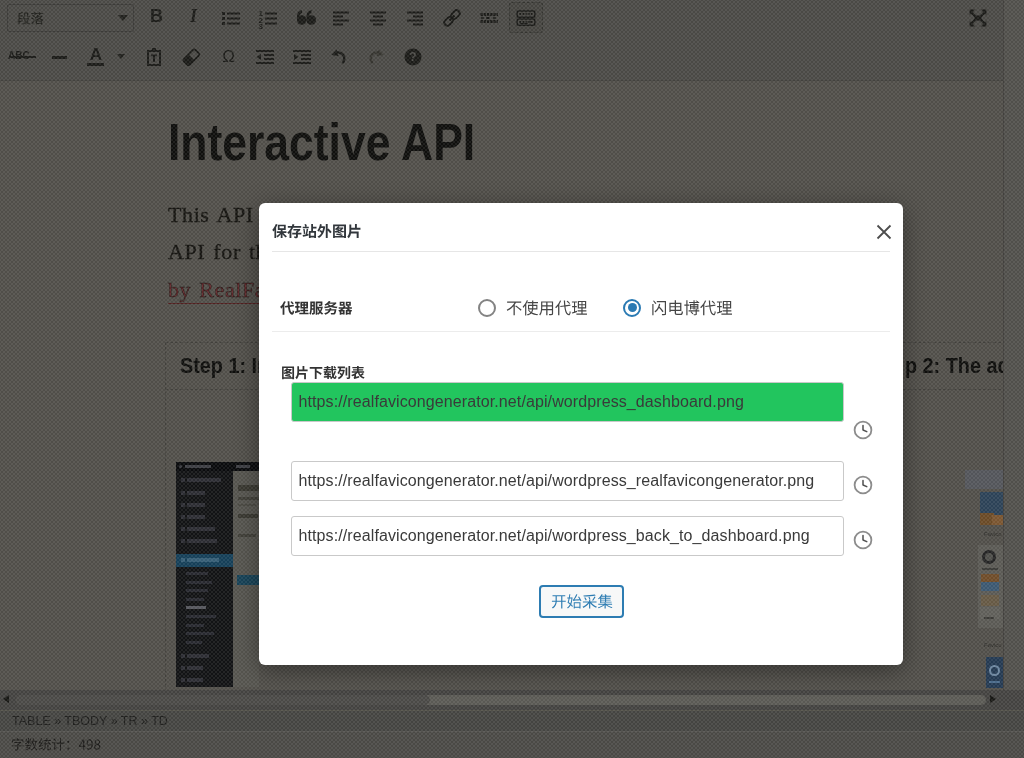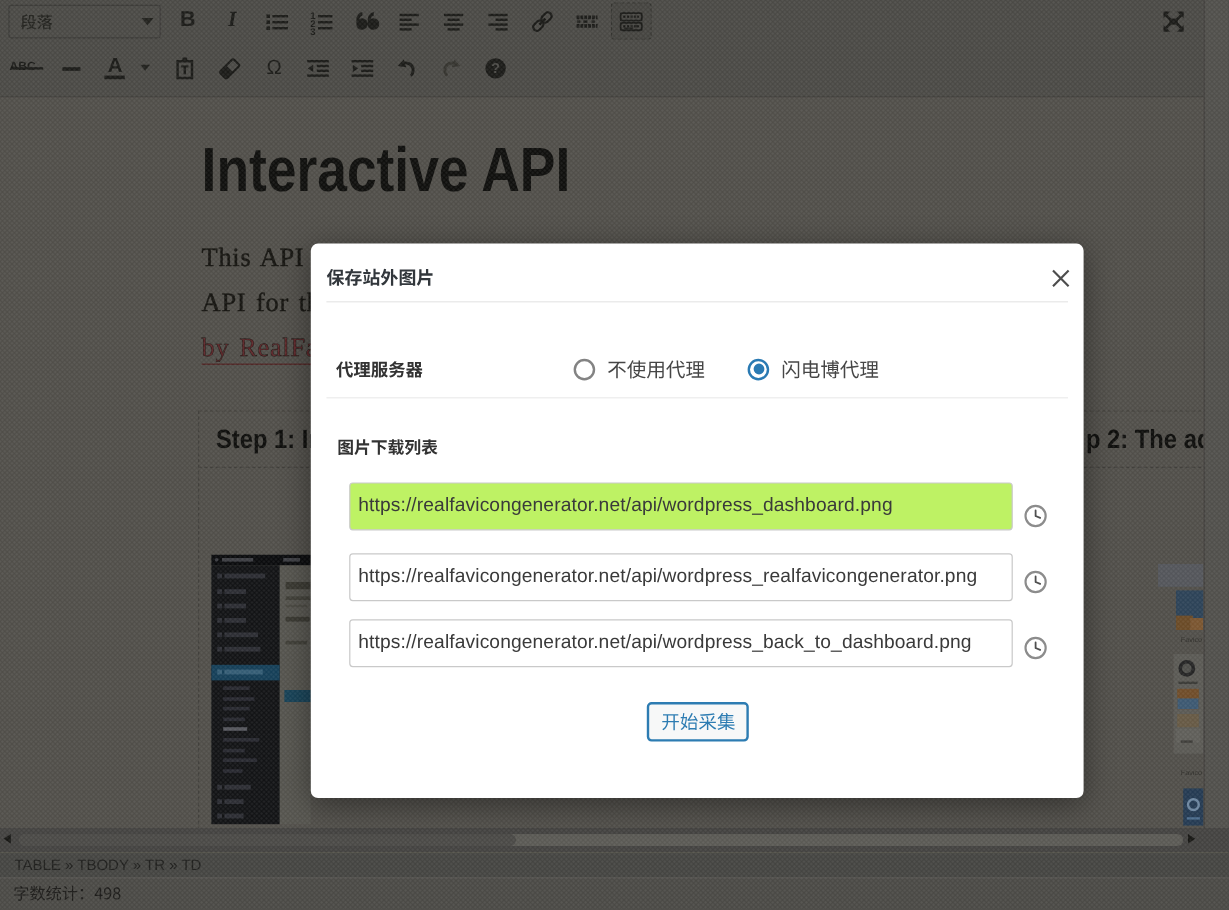--- a/index.html
+++ b/index.html
@@ -270,21 +270,21 @@
   </svg>
 <div class="abs" style="z-index:11;left:623.3px;top:298.5px;width:18px;height:18px;border-radius:50%;border:2px solid #2a7ab3;background:#fff"></div>
 <div class="abs" style="z-index:11;left:627.8px;top:303px;width:9px;height:9px;border-radius:50%;background:#2a7ab3"></div>
 <svg style="position:absolute;left:650.5px;top:298.8px;z-index:11;" width="81.5" height="17.6" viewBox="0 -15.00 81.5 17.60">
     <path fill="#464646" d="M1.3 -10.0V1.3H2.5V-10.0ZM2.0 -13.0C2.9 -12.0 4.0 -10.7 4.4 -9.9L5.4 -10.5C4.9 -11.4 3.8 -12.6 2.9 -13.5ZM5.8 -13.0V-11.8H13.8V-0.3C13.8 -0.0 13.7 0.0 13.3 0.1C13.0 0.1 11.9 0.1 10.8 0.0C11.0 0.4 11.2 0.9 11.2 1.3C12.7 1.3 13.7 1.3 14.2 1.1C14.8 0.9 15.0 0.5 15.0 -0.3V-13.0ZM8.0 -10.2C7.3 -6.8 5.9 -4.2 3.5 -2.7C3.8 -2.4 4.1 -1.9 4.3 -1.6C5.9 -2.7 7.1 -4.2 8.0 -6.1C9.4 -4.7 10.9 -2.9 11.6 -1.7L12.5 -2.7C11.7 -4.0 10.0 -5.8 8.5 -7.2C8.8 -8.1 9.0 -9.0 9.2 -10.0Z M23.7 -6.7V-4.3H19.6V-6.7ZM25.0 -6.7H29.1V-4.3H25.0ZM23.7 -7.8H19.6V-10.1H23.7ZM25.0 -7.8V-10.1H29.1V-7.8ZM18.4 -11.3V-2.1H19.6V-3.1H23.7V-1.4C23.7 0.5 24.2 1.0 26.0 1.0C26.4 1.0 29.2 1.0 29.6 1.0C31.4 1.0 31.8 0.2 32.0 -2.3C31.6 -2.4 31.1 -2.6 30.8 -2.9C30.6 -0.7 30.5 -0.2 29.6 -0.2C29.0 -0.2 26.6 -0.2 26.1 -0.2C25.1 -0.2 25.0 -0.4 25.0 -1.4V-3.1H30.4V-11.3H25.0V-13.7H23.7V-11.3Z M39.4 -1.9C40.2 -1.2 41.1 -0.3 41.5 0.3L42.4 -0.4C41.9 -1.0 41.0 -1.9 40.2 -2.5ZM39.0 -10.0V-4.5H40.0V-5.6H42.5V-4.5H43.6V-5.6H46.3V-4.5H47.4V-10.0H43.6V-10.9H48.2V-11.9H47.0L47.4 -12.4C46.9 -12.8 45.9 -13.3 45.1 -13.6L44.5 -13.0C45.2 -12.7 45.9 -12.3 46.4 -11.9H43.6V-13.7H42.5V-11.9H38.1V-10.9H42.5V-10.0ZM42.5 -7.3V-6.4H40.0V-7.3ZM43.6 -7.3H46.3V-6.4H43.6ZM42.5 -8.2H40.0V-9.1H42.5ZM43.6 -8.2V-9.1H46.3V-8.2ZM44.6 -4.9V-3.7H37.6V-2.6H44.6V0.0C44.6 0.2 44.6 0.3 44.3 0.3C44.1 0.3 43.3 0.3 42.5 0.3C42.6 0.6 42.8 1.0 42.9 1.3C44.0 1.3 44.7 1.3 45.2 1.1C45.7 1.0 45.8 0.7 45.8 0.0V-2.6H48.3V-3.7H45.8V-4.9ZM35.3 -13.7V-9.4H33.3V-8.2H35.3V1.3H36.5V-8.2H38.4V-9.4H36.5V-13.7Z M60.6 -12.8C61.5 -11.9 62.7 -10.8 63.2 -10.1L64.1 -10.7C63.6 -11.5 62.4 -12.6 61.4 -13.3ZM57.8 -13.5C57.9 -11.7 58.0 -10.1 58.2 -8.6L54.2 -8.1L54.4 -6.9L58.3 -7.4C58.9 -2.3 60.2 1.1 62.9 1.3C63.8 1.3 64.4 0.5 64.8 -2.3C64.5 -2.4 64.0 -2.7 63.8 -3.0C63.6 -1.1 63.3 -0.1 62.9 -0.1C61.1 -0.3 60.0 -3.3 59.5 -7.6L64.5 -8.2L64.3 -9.4L59.4 -8.8C59.2 -10.2 59.1 -11.8 59.1 -13.5ZM54.0 -13.5C52.9 -10.9 51.1 -8.4 49.2 -6.8C49.5 -6.6 49.8 -5.9 50.0 -5.7C50.7 -6.3 51.4 -7.2 52.1 -8.1V1.3H53.4V-9.8C54.1 -10.9 54.7 -12.0 55.2 -13.2Z M73.0 -8.8H75.5V-6.7H73.0ZM76.5 -8.8H79.0V-6.7H76.5ZM73.0 -11.9H75.5V-9.8H73.0ZM76.5 -11.9H79.0V-9.8H76.5ZM70.4 -0.4V0.8H81.0V-0.4H76.6V-2.6H80.4V-3.7H76.6V-5.6H80.2V-12.9H71.8V-5.6H75.4V-3.7H71.6V-2.6H75.4V-0.4ZM65.8 -1.6 66.1 -0.4C67.5 -0.9 69.4 -1.5 71.1 -2.1L70.9 -3.3L69.1 -2.7V-6.7H70.8V-7.9H69.1V-11.4H71.0V-12.6H65.9V-11.4H68.0V-7.9H66.1V-6.7H68.0V-2.3C67.1 -2.0 66.4 -1.8 65.8 -1.6Z"></path>
   </svg>
 <div class="abs" style="z-index:11;left:271.5px;top:330.5px;width:618px;height:1px;background:#ececec"></div>
 <svg style="position:absolute;left:281.0px;top:365.4px;z-index:11;" width="84.0" height="15.1" viewBox="0 -12.88 84.0 15.12">
     <path fill="#333333" d="M1.0 -11.4V1.3H2.6V0.8H11.3V1.3H13.0V-11.4ZM3.7 -1.9C5.6 -1.7 7.9 -1.2 9.3 -0.7H2.6V-4.9C2.9 -4.5 3.1 -4.1 3.2 -3.8C4.0 -3.9 4.8 -4.2 5.5 -4.5L5.0 -3.7C6.2 -3.5 7.7 -3.0 8.5 -2.6L9.2 -3.6C8.4 -4.0 7.1 -4.4 6.0 -4.6C6.3 -4.8 6.7 -5.0 7.1 -5.2C8.2 -4.6 9.4 -4.2 10.6 -3.9C10.7 -4.2 11.0 -4.7 11.3 -5.0V-0.7H9.5L10.2 -1.8C8.8 -2.3 6.4 -2.8 4.5 -3.0ZM5.7 -9.9C5.0 -8.8 3.8 -7.8 2.7 -7.2C3.0 -7.0 3.5 -6.5 3.8 -6.2C4.1 -6.4 4.3 -6.6 4.6 -6.8C4.9 -6.5 5.3 -6.3 5.6 -6.0C4.7 -5.6 3.6 -5.3 2.6 -5.1V-9.9ZM5.8 -9.9H11.3V-5.2C10.4 -5.4 9.4 -5.7 8.5 -6.0C9.5 -6.7 10.3 -7.4 10.8 -8.3L9.9 -8.8L9.7 -8.8H6.6C6.7 -9.0 6.9 -9.2 7.1 -9.4ZM7.0 -6.7C6.5 -6.9 6.1 -7.2 5.7 -7.5H8.4C8.0 -7.2 7.5 -6.9 7.0 -6.7Z M16.3 -11.6V-6.9C16.3 -4.5 16.1 -1.9 14.3 -0.0C14.7 0.3 15.4 0.9 15.6 1.3C16.9 0.0 17.5 -1.5 17.8 -3.1H23.1V1.3H24.9V-4.9H18.0C18.0 -5.5 18.0 -6.1 18.0 -6.7H26.6V-8.4H23.3V-11.9H21.5V-8.4H18.0V-11.6Z M28.7 -10.9V-9.2H33.8V1.2H35.6V-5.5C37.0 -4.7 38.6 -3.6 39.5 -2.9L40.7 -4.4C39.6 -5.3 37.4 -6.5 35.9 -7.3L35.6 -6.9V-9.2H41.3V-10.9Z M52.3 -11.0C52.9 -10.4 53.6 -9.5 53.9 -9.0L55.2 -9.8C54.9 -10.4 54.1 -11.2 53.5 -11.8ZM42.8 -1.5 42.9 -0.0 46.3 -0.3V1.2H47.9V-0.5L50.0 -0.7L50.0 -2.0L47.9 -1.9V-2.7H49.8L49.8 -4.0H47.9V-4.9H46.3V-4.0H45.0C45.2 -4.4 45.5 -4.8 45.7 -5.2H50.0V-6.5H46.4L46.8 -7.3L45.7 -7.5H50.4C50.5 -5.4 50.8 -3.4 51.2 -1.9C50.5 -1.1 49.8 -0.4 49.0 0.2C49.4 0.5 49.9 1.0 50.1 1.4C50.7 0.9 51.3 0.3 51.8 -0.3C52.3 0.6 52.9 1.1 53.7 1.1C54.9 1.1 55.4 0.5 55.6 -1.6C55.2 -1.8 54.7 -2.2 54.3 -2.5C54.3 -1.1 54.1 -0.5 53.9 -0.5C53.5 -0.5 53.2 -0.9 52.9 -1.7C53.8 -3.1 54.5 -4.7 55.0 -6.5L53.5 -6.9C53.2 -5.9 52.8 -4.9 52.4 -3.9C52.2 -5.0 52.1 -6.2 52.0 -7.5H55.4V-8.8H52.0C51.9 -9.8 51.9 -10.8 52.0 -11.9H50.3C50.3 -10.8 50.3 -9.8 50.3 -8.8H47.3V-9.7H49.6V-10.9H47.3V-11.9H45.7V-10.9H43.3V-9.7H45.7V-8.8H42.6V-7.5H45.1C45.0 -7.2 44.8 -6.8 44.7 -6.5H42.8V-5.2H44.0C43.9 -4.9 43.8 -4.7 43.7 -4.6C43.4 -4.2 43.2 -4.0 43.0 -3.9C43.1 -3.5 43.4 -2.8 43.5 -2.5C43.6 -2.6 44.1 -2.7 44.6 -2.7H46.3V-1.8Z M64.6 -10.4V-2.3H66.3V-10.4ZM67.5 -11.8V-0.7C67.5 -0.5 67.5 -0.4 67.2 -0.4C67.0 -0.4 66.2 -0.4 65.5 -0.4C65.7 0.0 66.0 0.7 66.0 1.2C67.2 1.2 68.0 1.1 68.5 0.9C69.0 0.6 69.2 0.2 69.2 -0.7V-11.8ZM58.4 -4.0C58.9 -3.5 59.6 -2.9 60.1 -2.5C59.2 -1.4 58.1 -0.5 56.8 -0.1C57.2 0.3 57.6 0.9 57.8 1.4C61.1 -0.1 63.1 -3.0 63.8 -7.9L62.7 -8.2L62.4 -8.1H59.9C60.0 -8.6 60.1 -9.1 60.2 -9.6H64.0V-11.3H56.7V-9.6H58.5C58.1 -7.7 57.4 -6.0 56.4 -4.9C56.8 -4.6 57.4 -4.0 57.7 -3.7C58.3 -4.5 58.9 -5.5 59.3 -6.6H61.9C61.7 -5.6 61.4 -4.7 61.0 -3.9C60.5 -4.4 59.9 -4.9 59.4 -5.2Z M73.3 1.2C73.7 1.0 74.4 0.8 78.4 -0.4C78.3 -0.8 78.1 -1.5 78.1 -1.9L75.1 -1.1V-3.5C75.7 -3.9 76.3 -4.5 76.9 -5.0C77.9 -2.1 79.7 -0.1 82.6 0.9C82.8 0.5 83.3 -0.2 83.7 -0.5C82.4 -0.9 81.4 -1.5 80.5 -2.2C81.3 -2.7 82.2 -3.3 83.0 -3.9L81.6 -4.9C81.1 -4.4 80.3 -3.8 79.5 -3.3C79.1 -3.9 78.7 -4.5 78.5 -5.2H83.2V-6.6H77.8V-7.4H82.2V-8.7H77.8V-9.5H82.7V-10.9H77.8V-11.9H76.1V-10.9H71.4V-9.5H76.1V-8.7H72.1V-7.4H76.1V-6.6H70.8V-5.2H74.8C73.5 -4.2 71.9 -3.4 70.3 -2.9C70.6 -2.5 71.1 -1.9 71.4 -1.5C72.0 -1.8 72.7 -2.0 73.3 -2.4V-1.4C73.3 -0.7 72.9 -0.4 72.6 -0.2C72.9 0.1 73.2 0.8 73.3 1.2Z"></path>
   </svg>
-<div style="position:absolute;z-index:11;width:553px;height:40px;border:1px solid #c9c9c9;border-radius:3px;background:#bef264;font:16px 'Liberation Sans';color:#3a3a3a;letter-spacing:0.1px;line-height:38px;padding-left:7px;overflow:hidden;white-space:nowrap;left:290.5px;top:402px">https://realfavicongenerator.net/api/wordpress_dashboard.png</div>
+<div style="position:absolute;z-index:11;width:553px;height:40px;border:1px solid #c9c9c9;border-radius:3px;background:#22c55e;font:16px 'Liberation Sans';color:#3a3a3a;letter-spacing:0.1px;line-height:38px;padding-left:7px;overflow:hidden;white-space:nowrap;left:290.5px;top:382px">https://realfavicongenerator.net/api/wordpress_dashboard.png</div>
 <div style="position:absolute;z-index:11;width:553px;height:40px;border:1px solid #c9c9c9;border-radius:3px;background:#fff;font:16px 'Liberation Sans';color:#3a3a3a;letter-spacing:0.1px;line-height:38px;padding-left:7px;overflow:hidden;white-space:nowrap;left:290.5px;top:460.5px">https://realfavicongenerator.net/api/wordpress_realfavicongenerator.png</div>
 <div style="position:absolute;z-index:11;width:553px;height:40px;border:1px solid #c9c9c9;border-radius:3px;background:#fff;font:16px 'Liberation Sans';color:#3a3a3a;letter-spacing:0.1px;line-height:38px;padding-left:7px;overflow:hidden;white-space:nowrap;left:290.5px;top:515.5px">https://realfavicongenerator.net/api/wordpress_back_to_dashboard.png</div>
 <svg style="position:absolute;left:853.4px;top:419.5px;z-index:11" width="20" height="20" viewBox="0 0 20 20">
     <circle cx="10" cy="10" r="8.4" fill="#fff" stroke="#8c8c8c" stroke-width="1.8"></circle>
     <g stroke="#4f4f4f" stroke-width="1.5" stroke-linecap="round">
       <path d="M10 10 V5.4 M10 10 L13.8 11.6"></path>
     </g>
   </svg>
 <svg style="position:absolute;left:853.4px;top:474.5px;z-index:11" width="20" height="20" viewBox="0 0 20 20">
     <circle cx="10" cy="10" r="8.4" fill="#fff" stroke="#8c8c8c" stroke-width="1.8"></circle>

